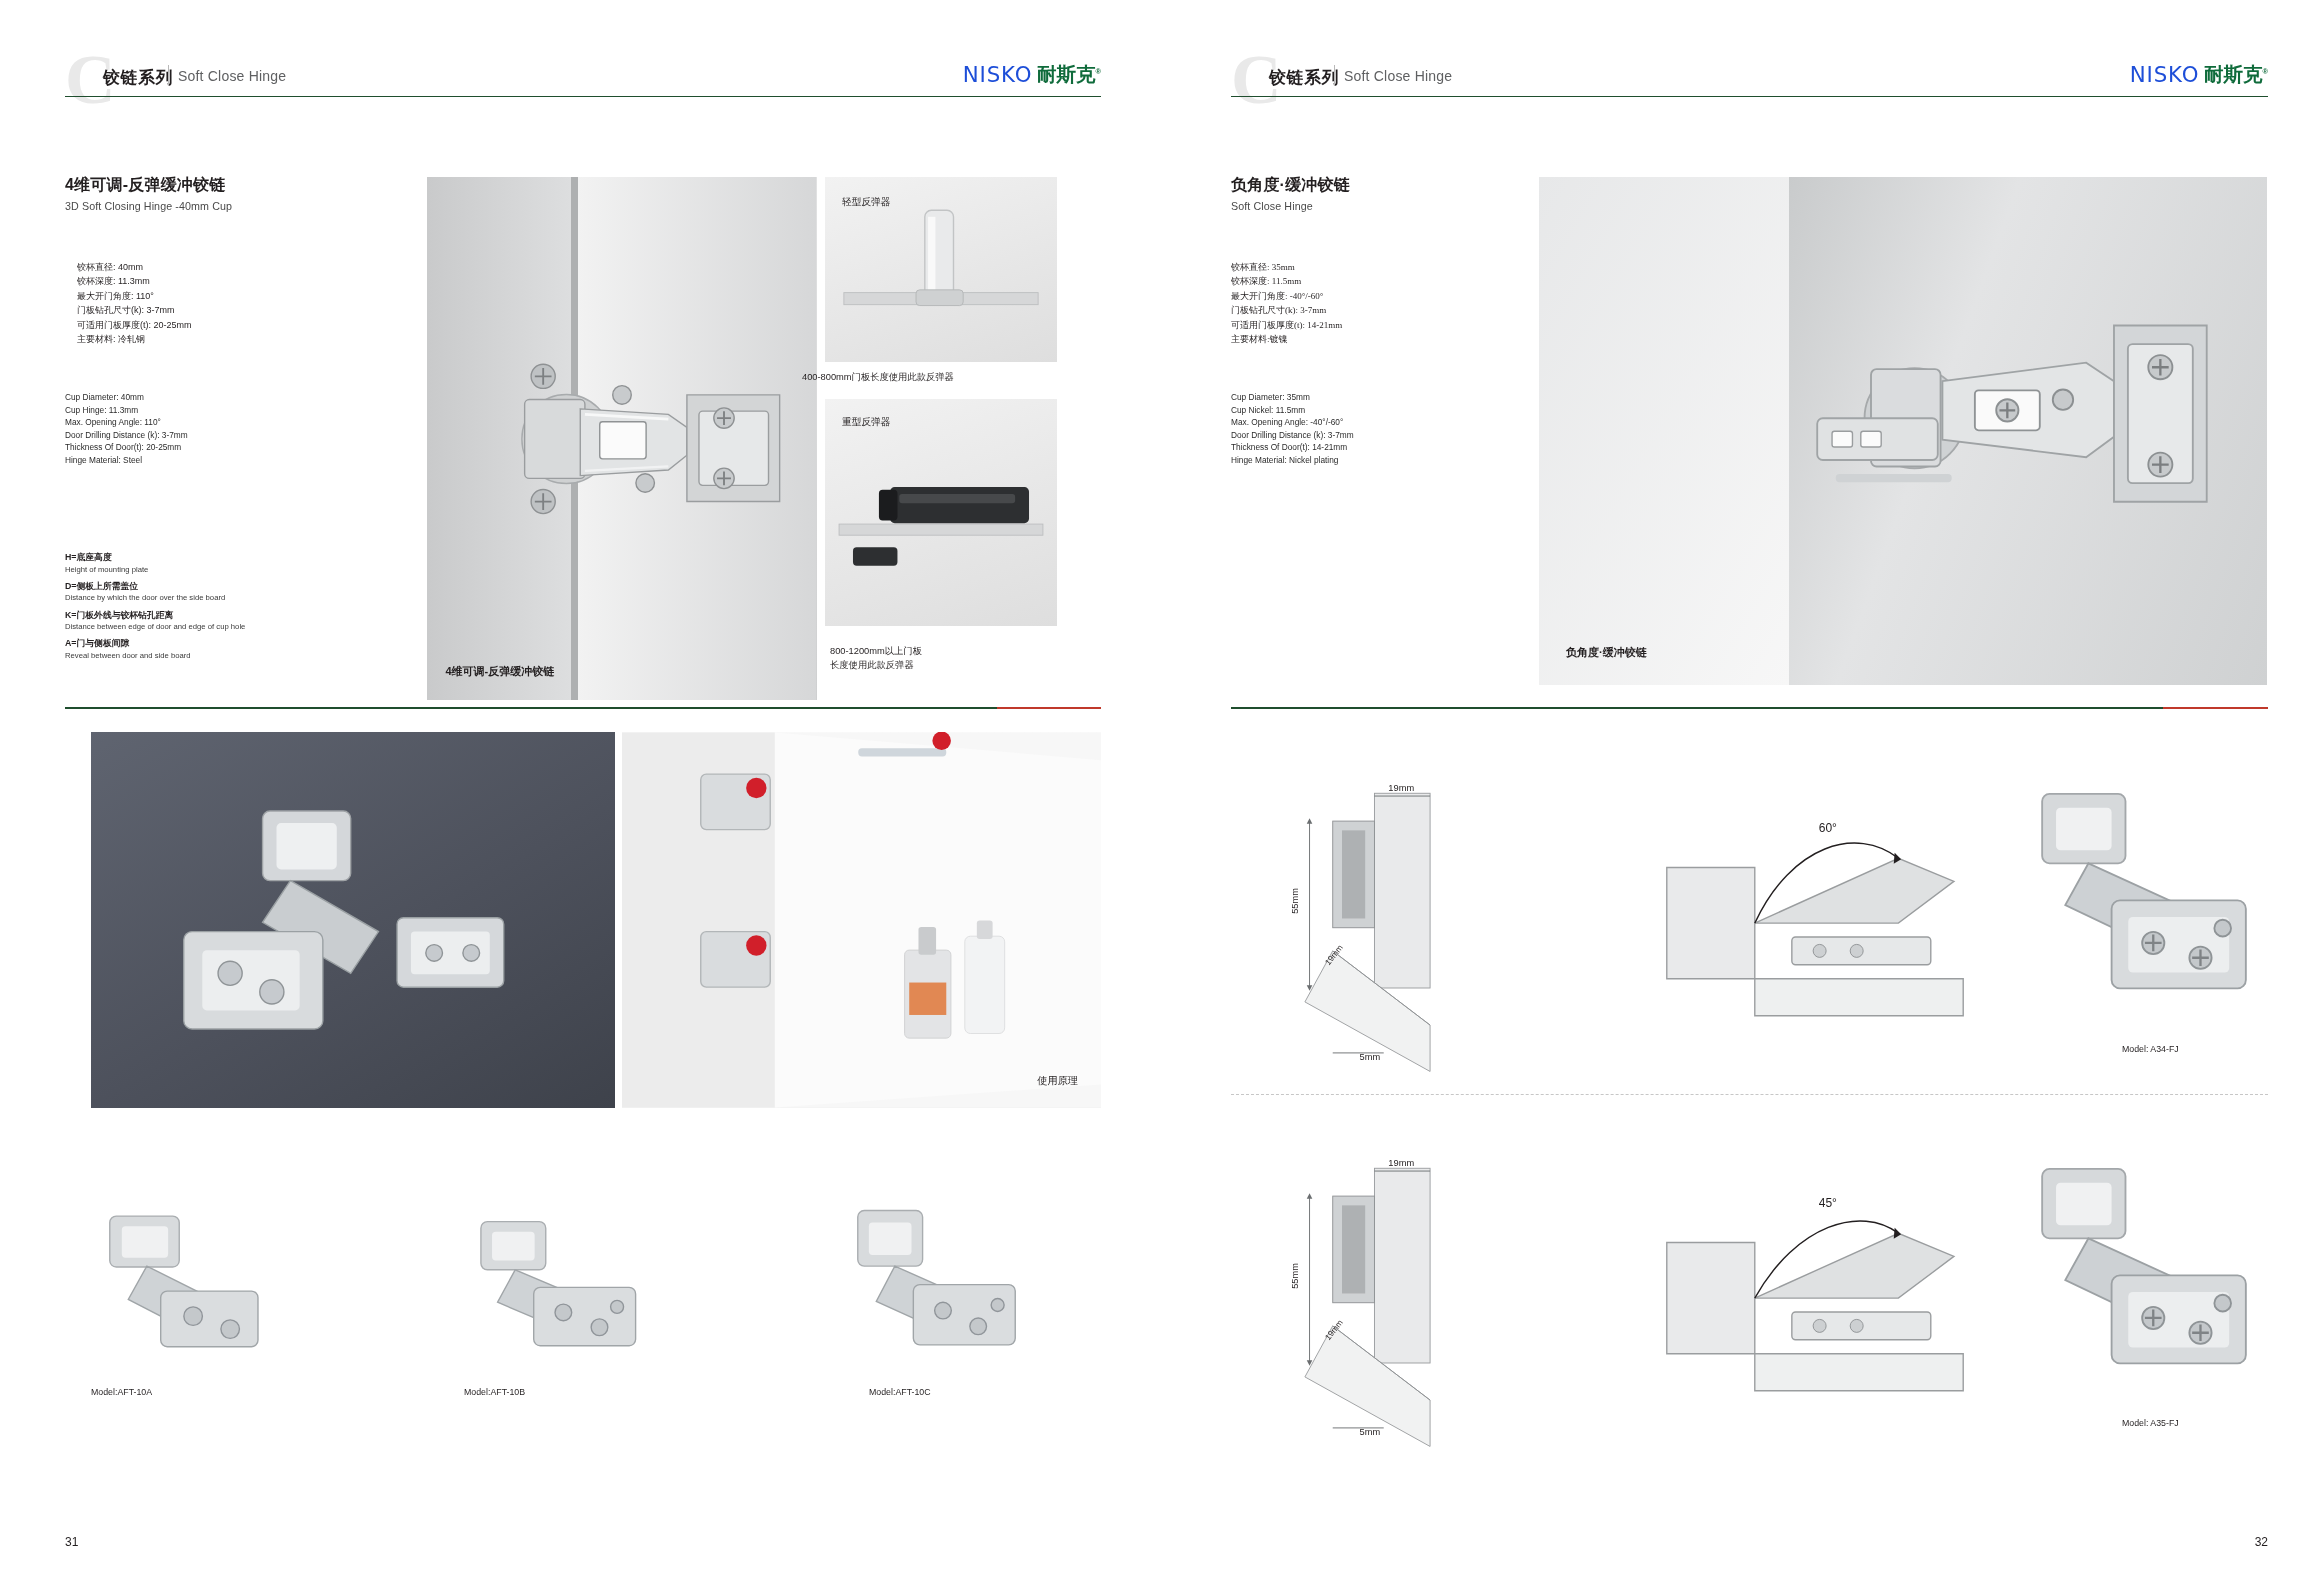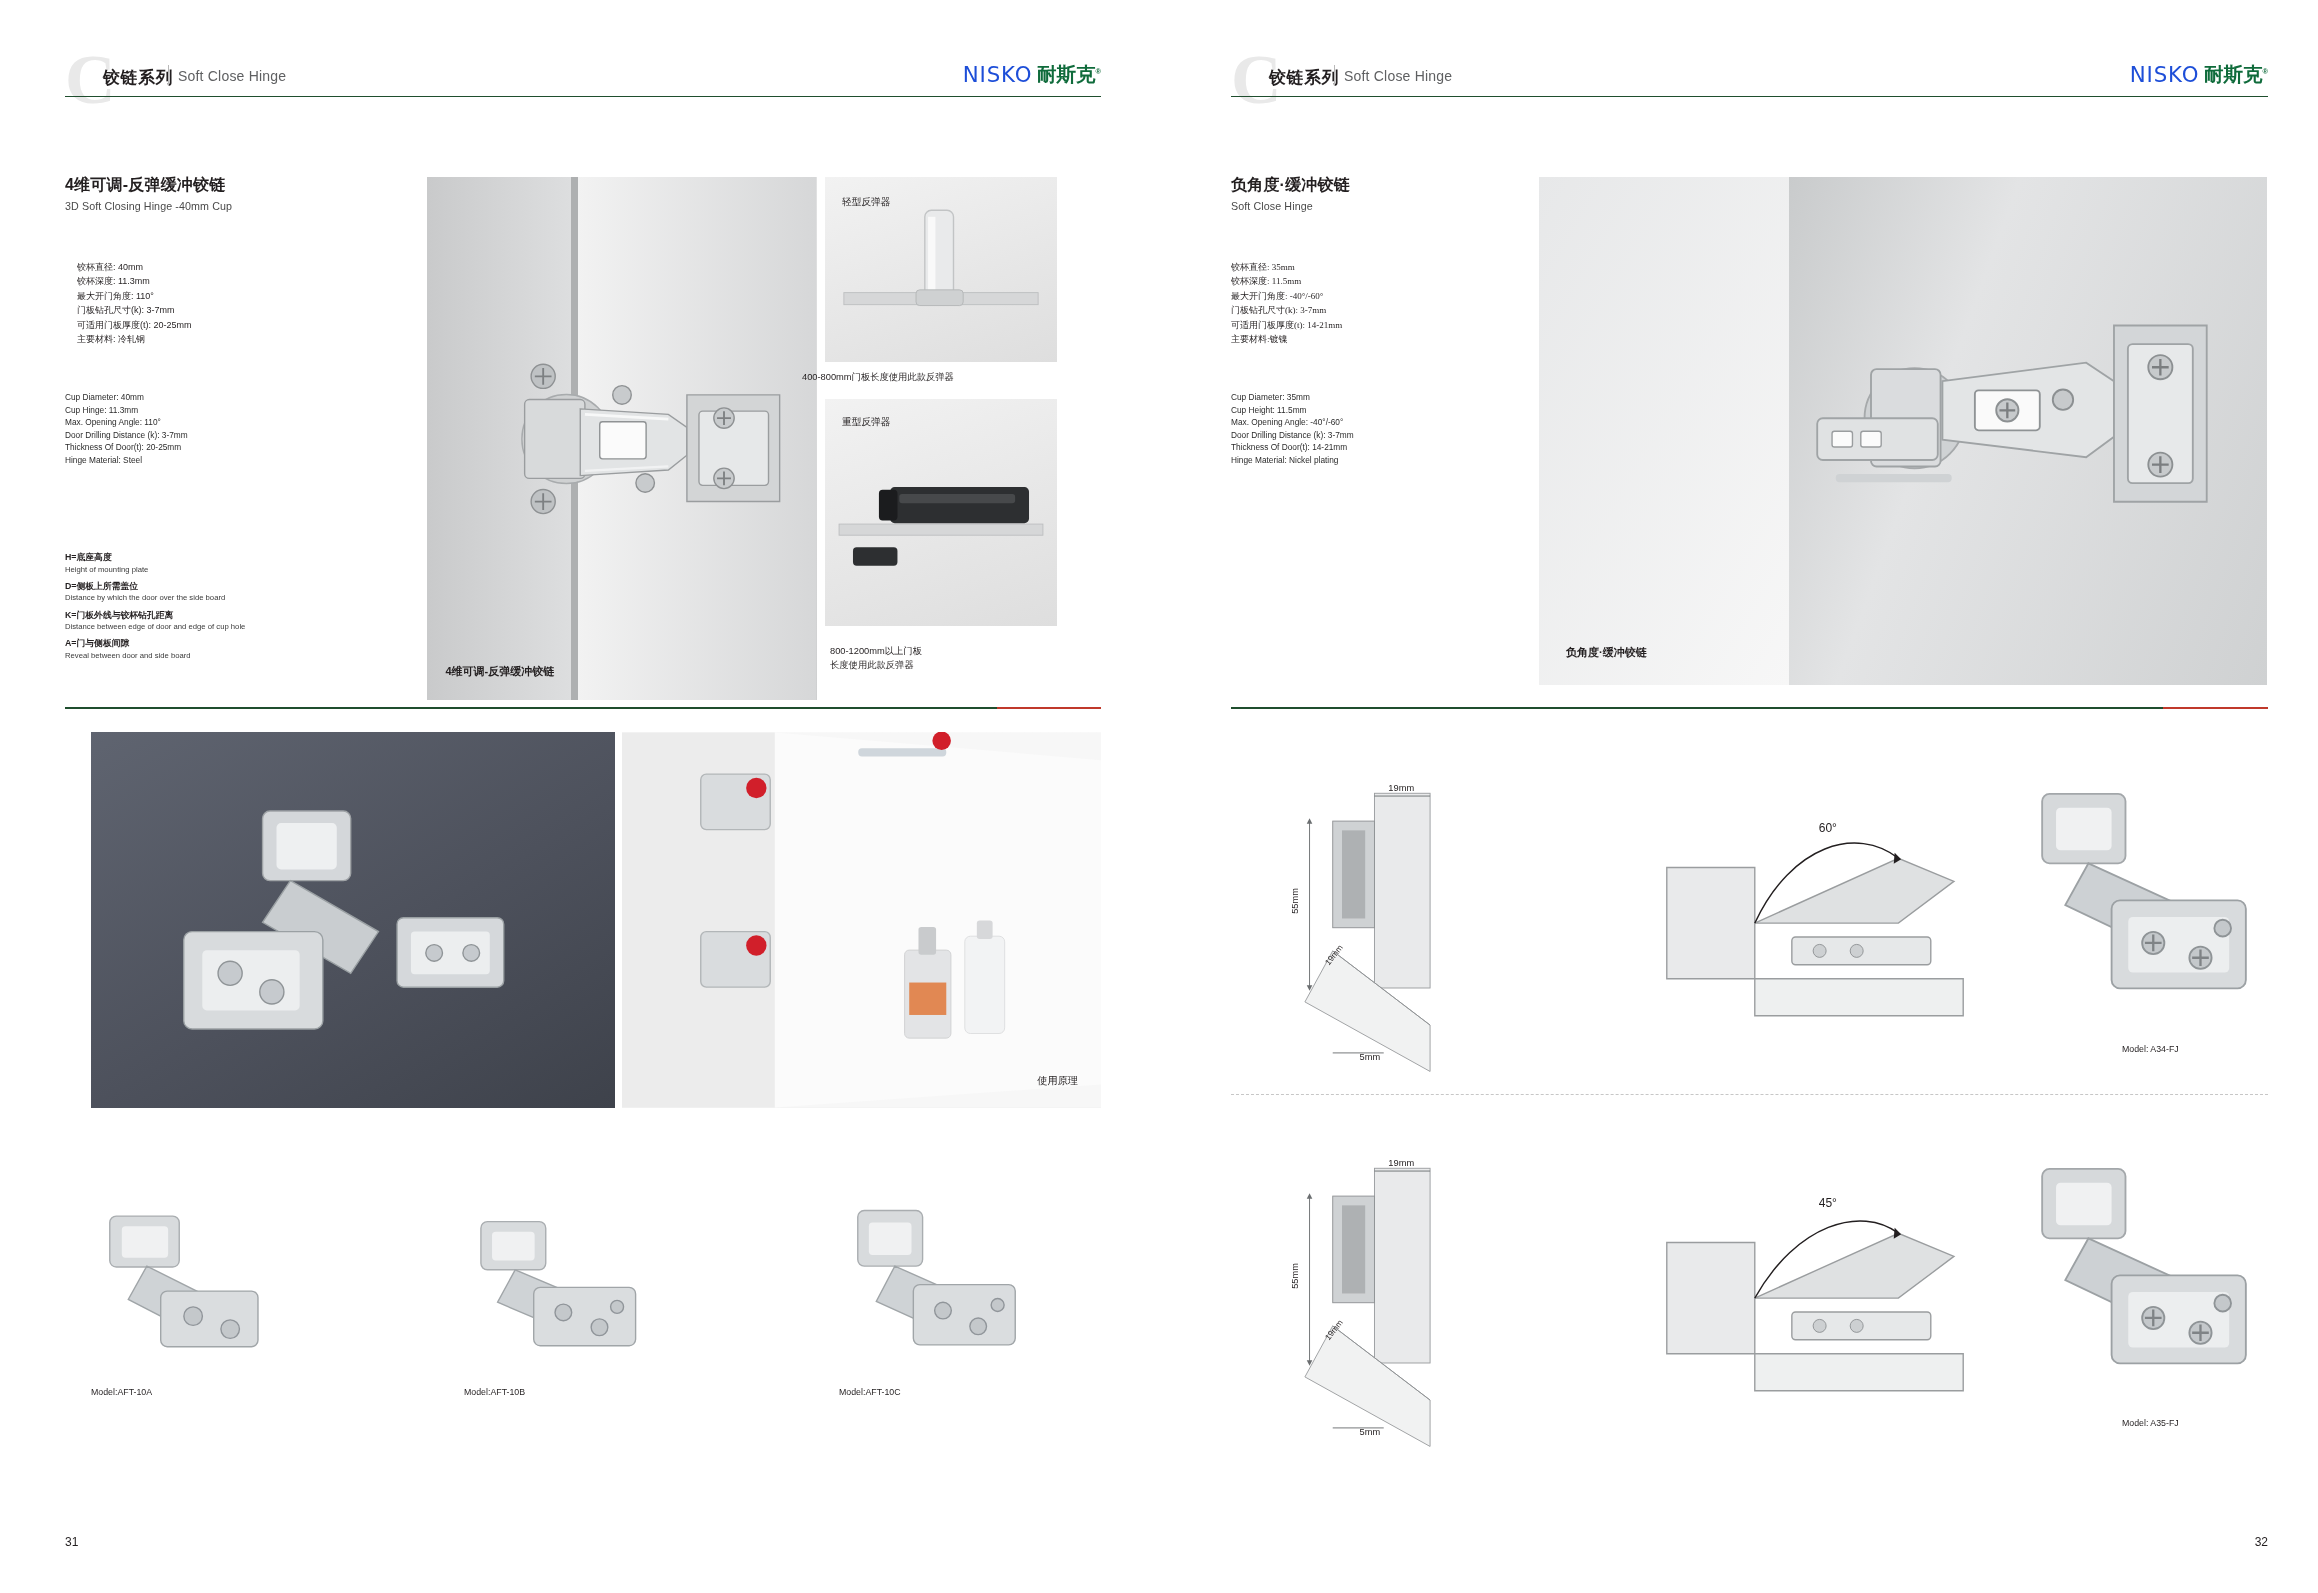--- a/index.html
+++ b/index.html
@@ -276,21 +276,21 @@
       <svg width="195" height="176" viewBox="0 0 420 380">
         <rect x="40" y="40" width="140" height="120" rx="14" fill="#d8dbdd" stroke="#a9adb0" stroke-width="3"></rect>
         <rect x="64" y="66" width="92" height="70" rx="8" fill="#f0f1f2"></rect>
         <path d="M120 160 L300 240 L256 316 L80 236 Z" fill="#cfd3d6" stroke="#a0a5a8" stroke-width="3"></path>
         <rect x="160" y="200" width="220" height="130" rx="14" fill="#dadddf" stroke="#a0a5a8" stroke-width="3"></rect>
         <circle cx="224" cy="256" r="18" fill="#c4c8cb" stroke="#90959a" stroke-width="3"></circle>
         <circle cx="300" cy="290" r="18" fill="#c4c8cb" stroke="#90959a" stroke-width="3"></circle>
         <circle cx="342" cy="244" r="14" fill="#c4c8cb" stroke="#90959a" stroke-width="3"></circle>
       </svg>
     </div>
-    <div class="model" style="left:839px; top:1387px;">Model:AFT-10C</div>
+    <div class="model" style="left:869px; top:1387px;">Model:AFT-10C</div>
 
     <div class="pagenum" style="left:65px;">31</div>
   </div>
 
   <div class="page right">
 
     <div class="hdr">
       <div class="cmark">C</div>
       <div class="cn">铰链系列</div>
       <div class="sep"></div>
@@ -311,21 +311,21 @@
       <div>铰杯直径: 35mm</div>
       <div>铰杯深度: 11.5mm</div>
       <div>最大开门角度: -40°/-60°</div>
       <div>门板钻孔尺寸(k): 3-7mm</div>
       <div>可适用门板厚度(t): 14-21mm</div>
       <div>主要材料:镀镍</div>
     </div>
 
     <div class="spec en" style="position:absolute; left:65px; top:391px; width:297px;">
       <div>Cup Diameter: 35mm</div>
-      <div>Cup Height: 11.5mm</div>
+      <div>Cup Nickel: 11.5mm</div>
       <div>Max. Opening Angle: -40°/-60°</div>
       <div>Door Drilling Distance (k): 3-7mm</div>
       <div>Thickness Of Door(t): 14-21mm</div>
       <div>Hinge Material: Nickel plating</div>
     </div>
 
     <div class="ph bg-cabinet" style="left:373px; top:177px; width:728px; height:508px;">
       <div style="position:absolute;left:0;top:0;width:250px;height:100%;background:linear-gradient(120deg,#e7e8e9,#f7f7f7);"></div>
       <div style="position:absolute;left:250px;top:0;width:478px;height:100%;background:linear-gradient(110deg,#c9cbcc 0%,#e3e4e5 35%,#cfd1d2 100%);"></div>
       <svg width="728" height="508" viewBox="0 0 1570 1095" style="position:absolute;left:0;top:0;">

